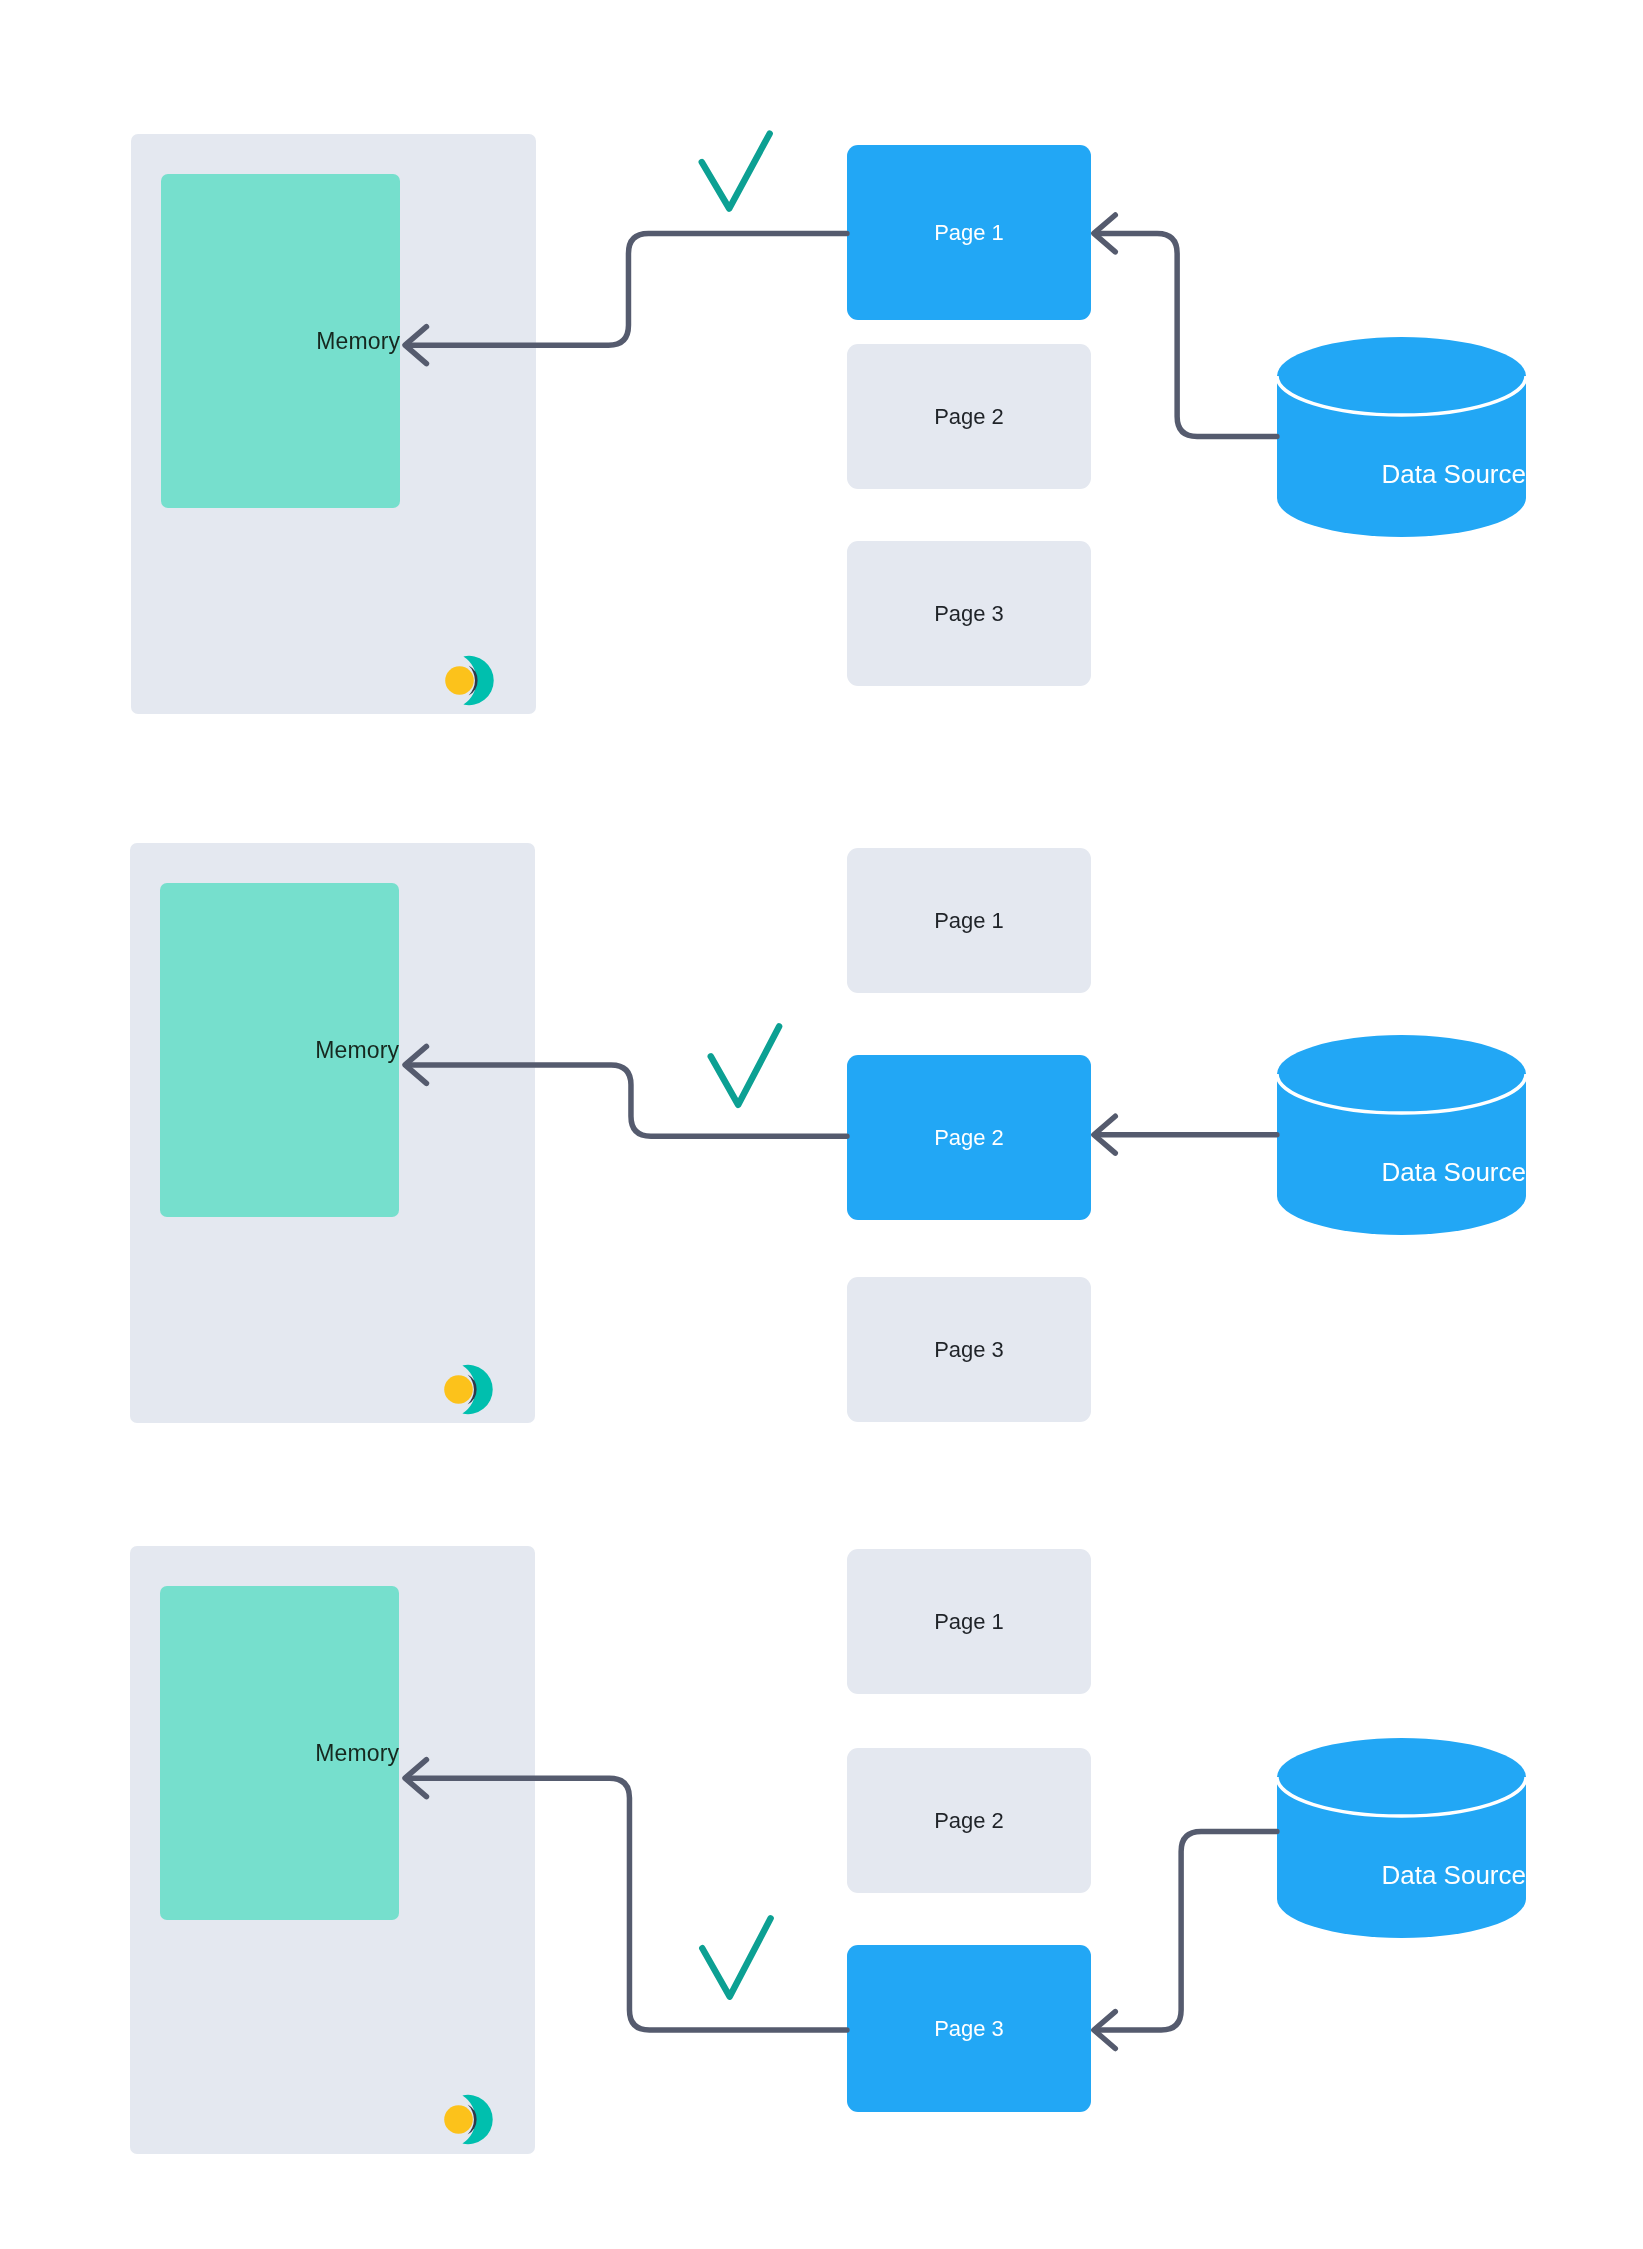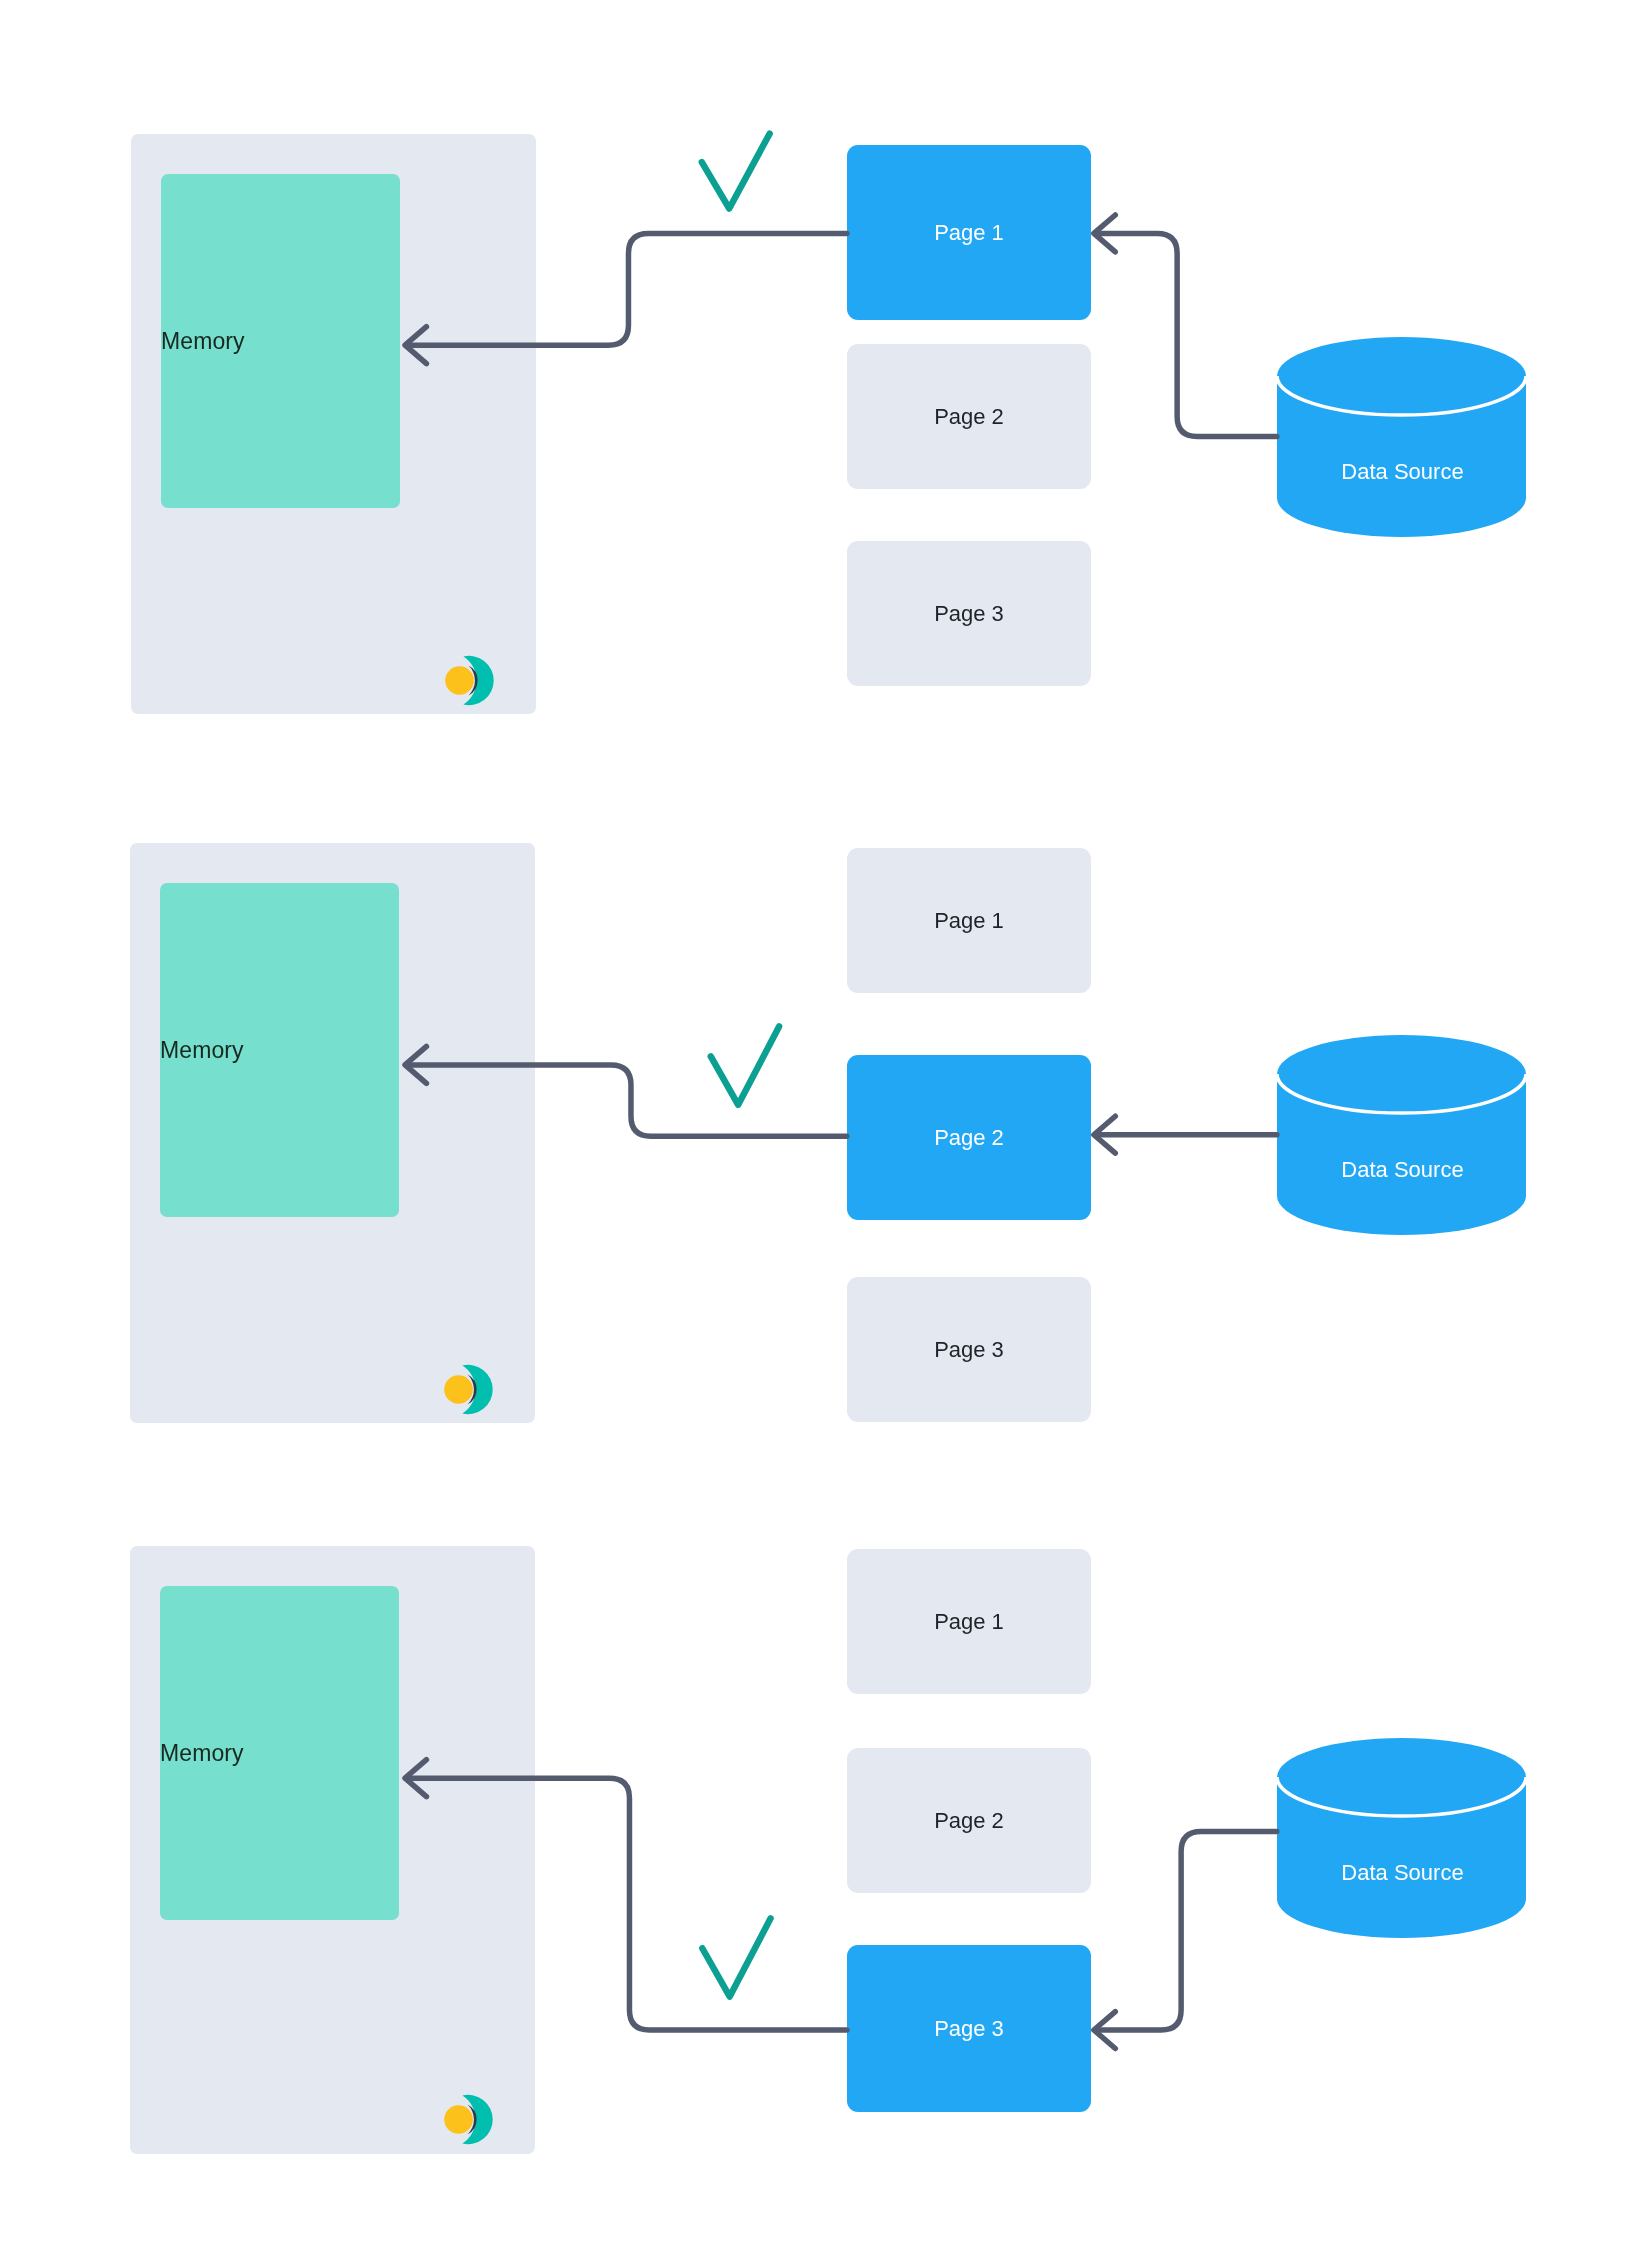--- a/index.html
+++ b/index.html
@@ -13,21 +13,21 @@
   
   .mem-panel{
     position:absolute;
     background:#E4E8F0;
     border-radius:7px;
   }
   .mem-box{
     position:absolute;
     background:#76DFCD;
     border-radius:7px;
-    display:flex;align-items:center;justify-content:flex-start;
+    display:flex;align-items:center;justify-content:flex-end;
   }
   .mem-label{
     font-size:23px;color:#16281f;letter-spacing:0.1px;
   }
 
   
   .logo{position:absolute;width:65px;height:65px;}
   .logo svg{display:block;width:100%;height:100%;}
 
   
@@ -38,21 +38,21 @@
     font-size:22px;
   }
   .page-box.idle{background:#E4E8F0;color:#1f2328;}
   .page-box.active{background:#22A7F5;color:#ffffff;}
 
   
   .cyl{position:absolute;}
   .cyl svg{display:block;width:100%;height:100%;}
   .cyl-label{
     position:absolute;left:2px;right:0;
-    text-align:center;color:#ffffff;font-size:22px;
+    text-align:right;color:#ffffff;font-size:26px;
     pointer-events:none;
   }
 
   
   .wires{position:absolute;inset:0;pointer-events:none;}
   .wires svg{display:block;width:100%;height:100%;}
   .wire{fill:none;stroke:#555B6E;stroke-width:11;stroke-linecap:round;stroke-linejoin:round;}
   .check{fill:none;stroke:#0CA093;stroke-width:13;stroke-linecap:round;stroke-linejoin:round;}
 </style>
 </head>

